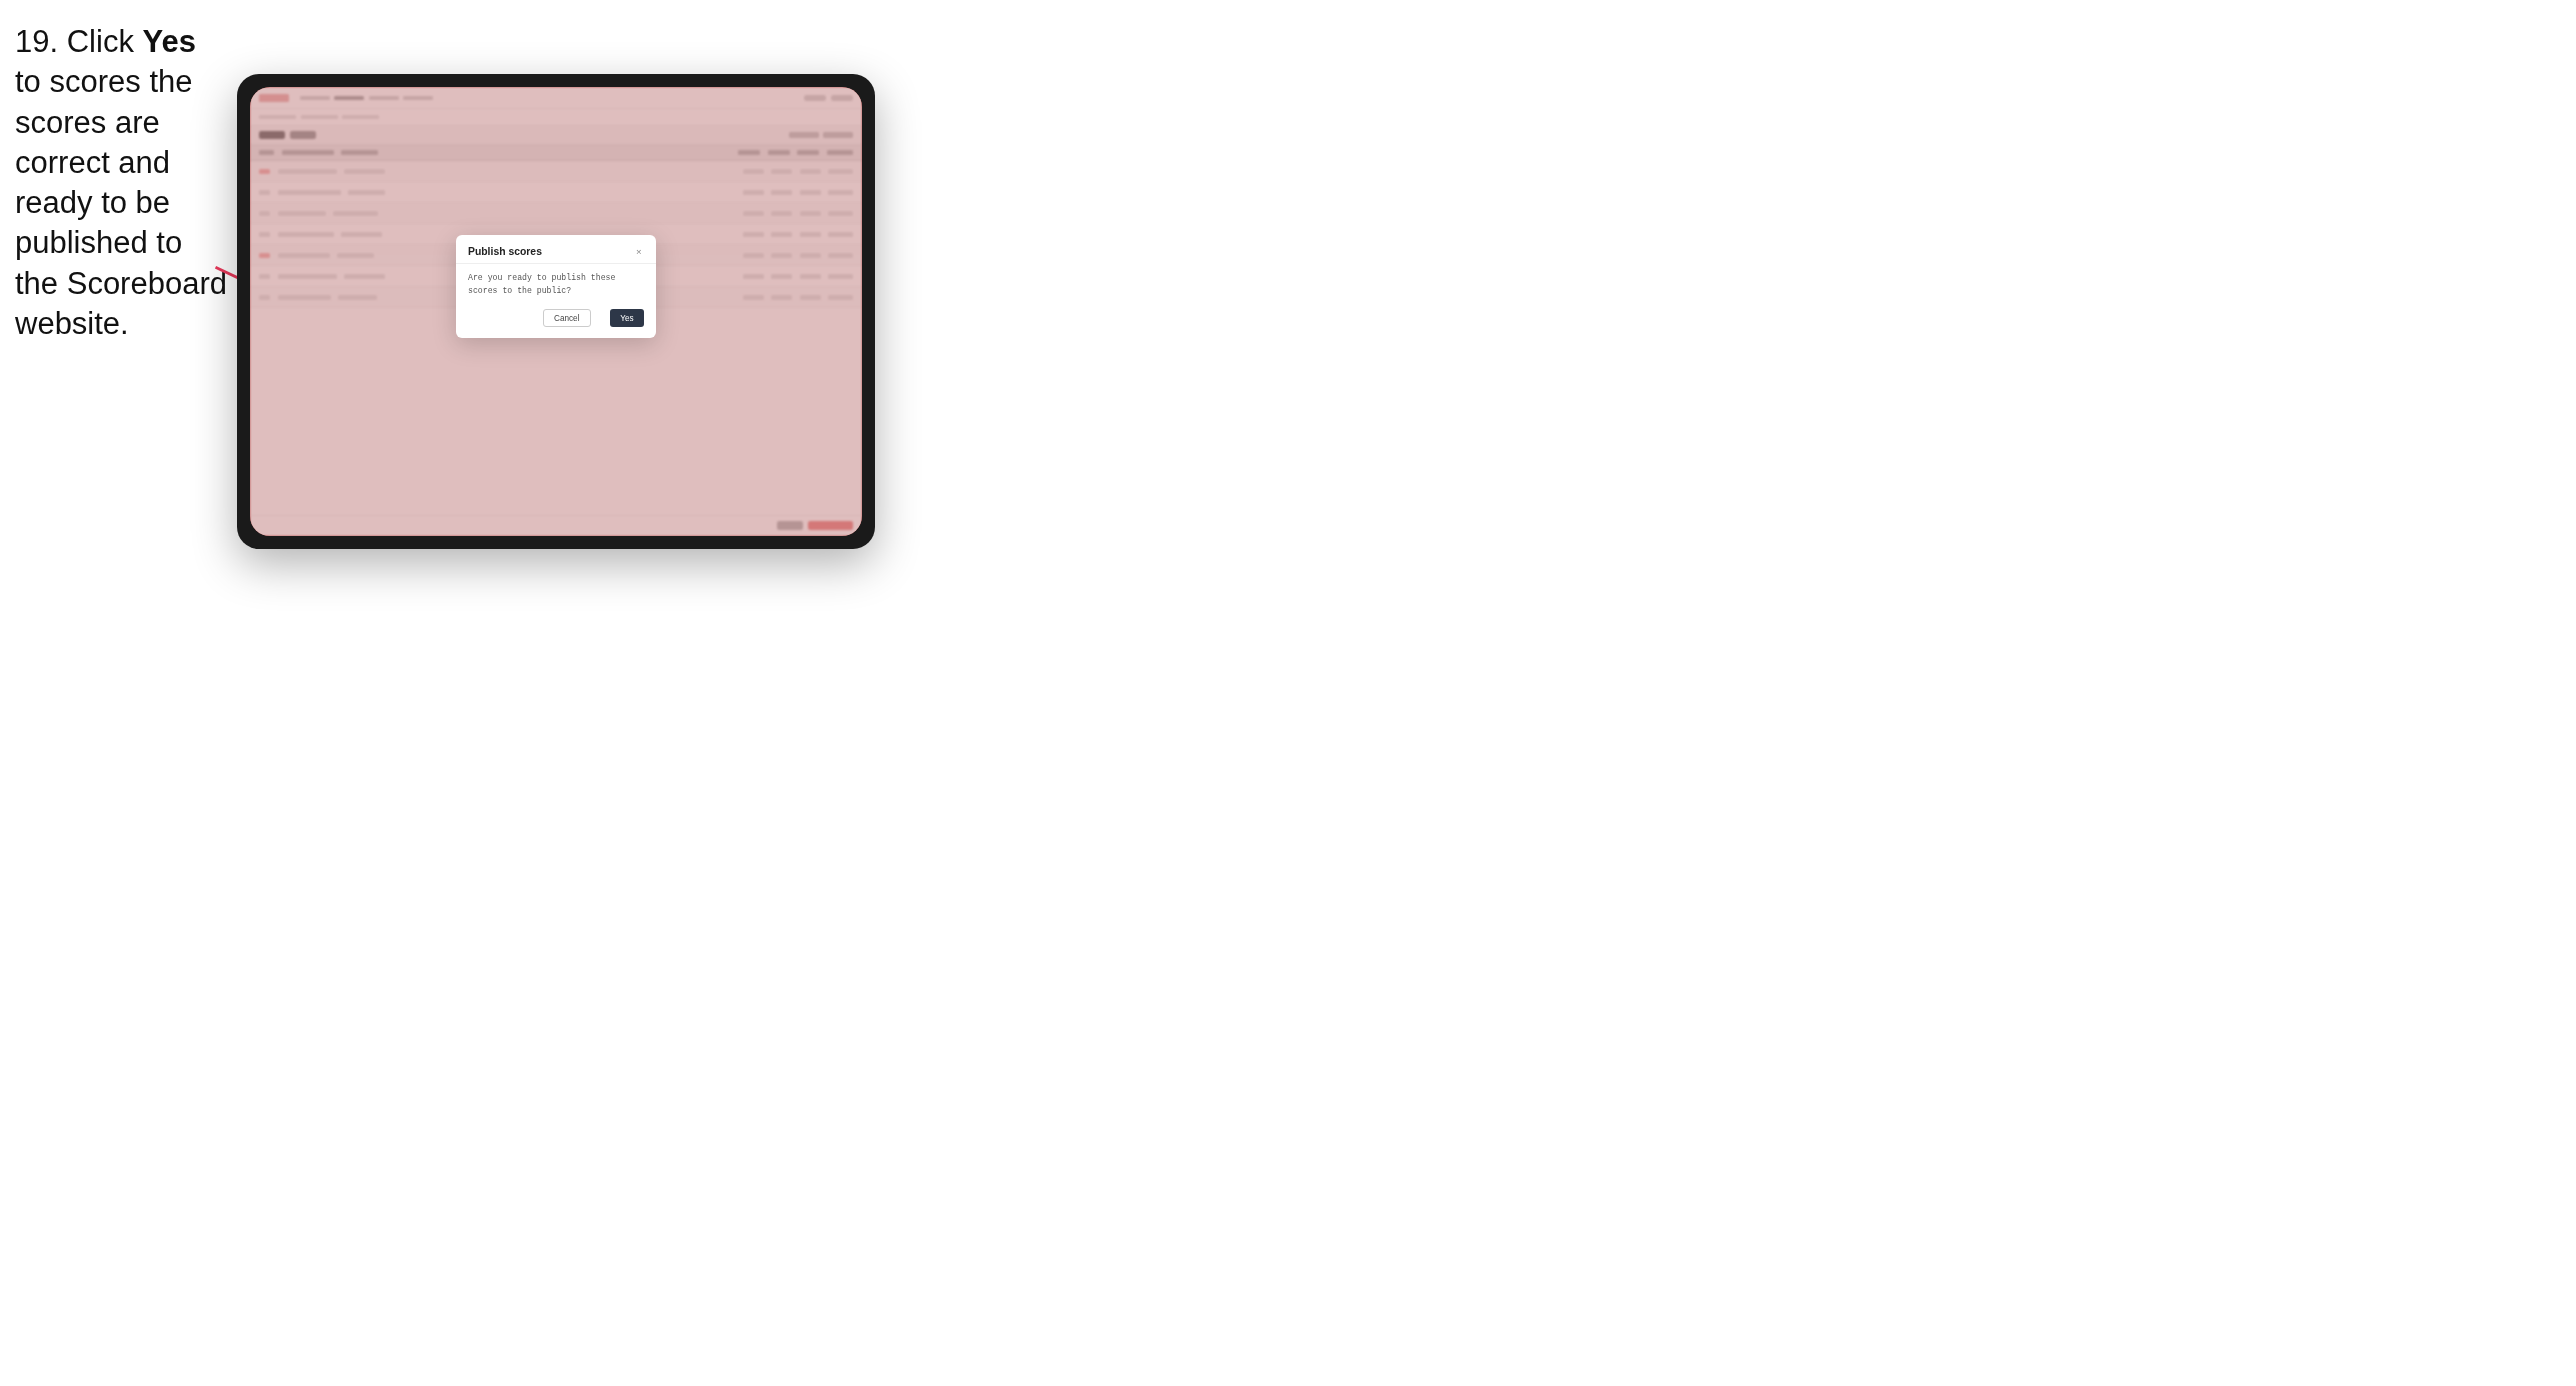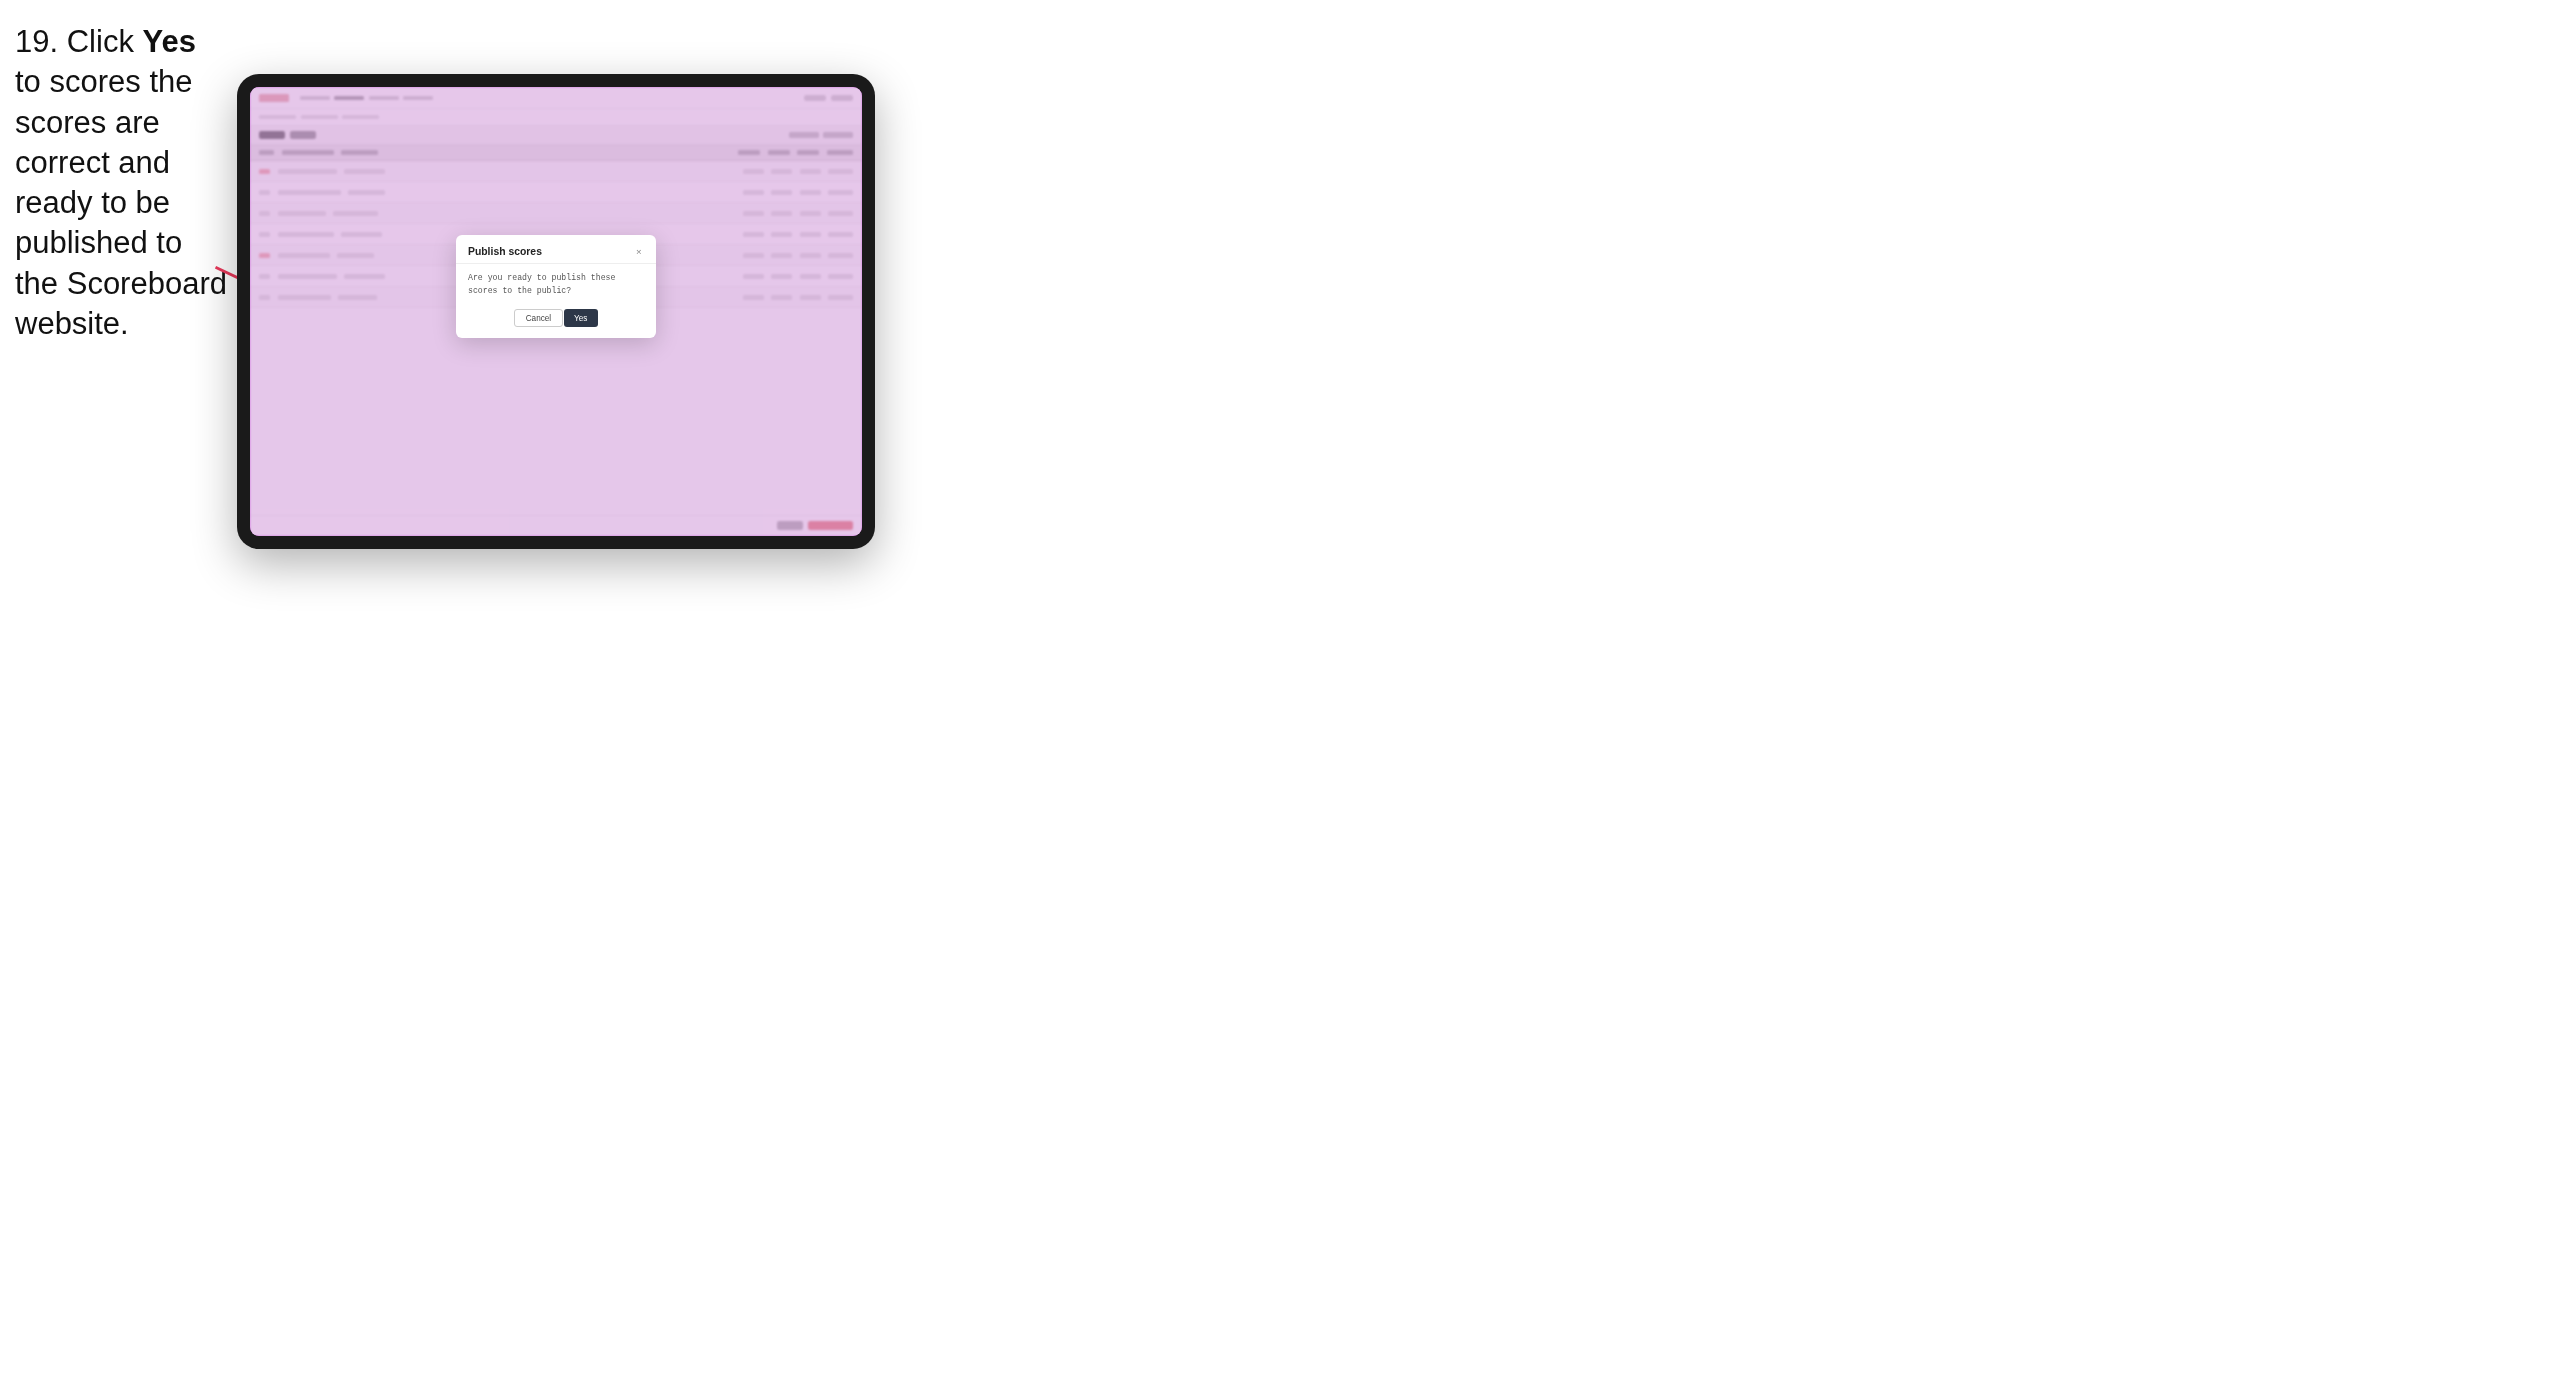--- a/index.html
+++ b/index.html
@@ -52,22 +52,22 @@
       height: 475px;
       background: #1a1a1a;
       border-radius: 22px;
       padding: 13.4px;
       box-shadow: 0 15px 45px rgba(0,0,0,0.3);
     }
 
     .tablet-screen {
       width: 100%;
       height: 100%;
-      background: #d946ef;
-      border-radius: 9px;
+      background: #b91c1c;
+      border-radius: 20px;
       overflow: hidden;
       position: relative;
     }
 
     
     .app-content {
       width: 100%;
       height: 100%;
       background: #fff;
       filter: blur(1.1px);
@@ -316,22 +316,22 @@
     .modal-message {
       font-size: 8.2px;
       color: #555;
       margin-bottom: 12px;
       line-height: 1.5;
       font-family: Liberation Mono, monospace;
     }
 
     .modal-actions {
       display: flex;
-      justify-content: center;
-      gap: 1px;
+      justify-content: flex-end;
+      gap: 19px;
     }
 
     .btn-cancel {
       padding: 3.7px 10.4px;
       border: 0.7px solid #ccc;
       border-radius: 3px;
       background: #fff;
       font-size: 8.2px;
       color: #444;
       cursor: pointer;

